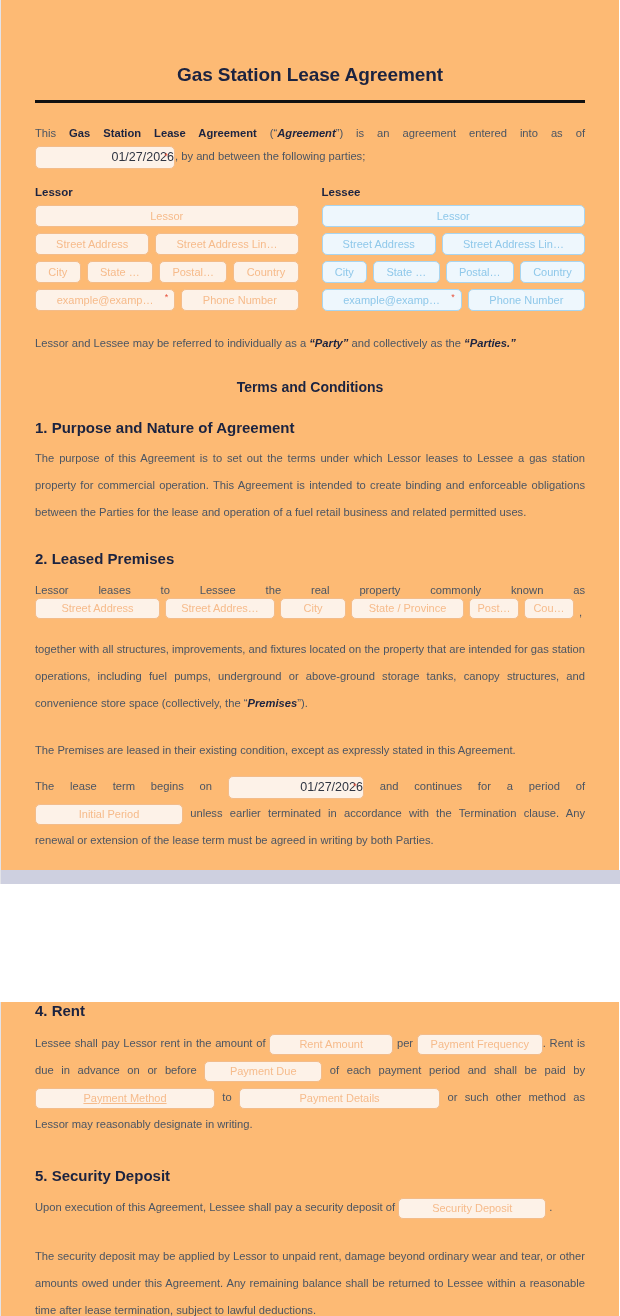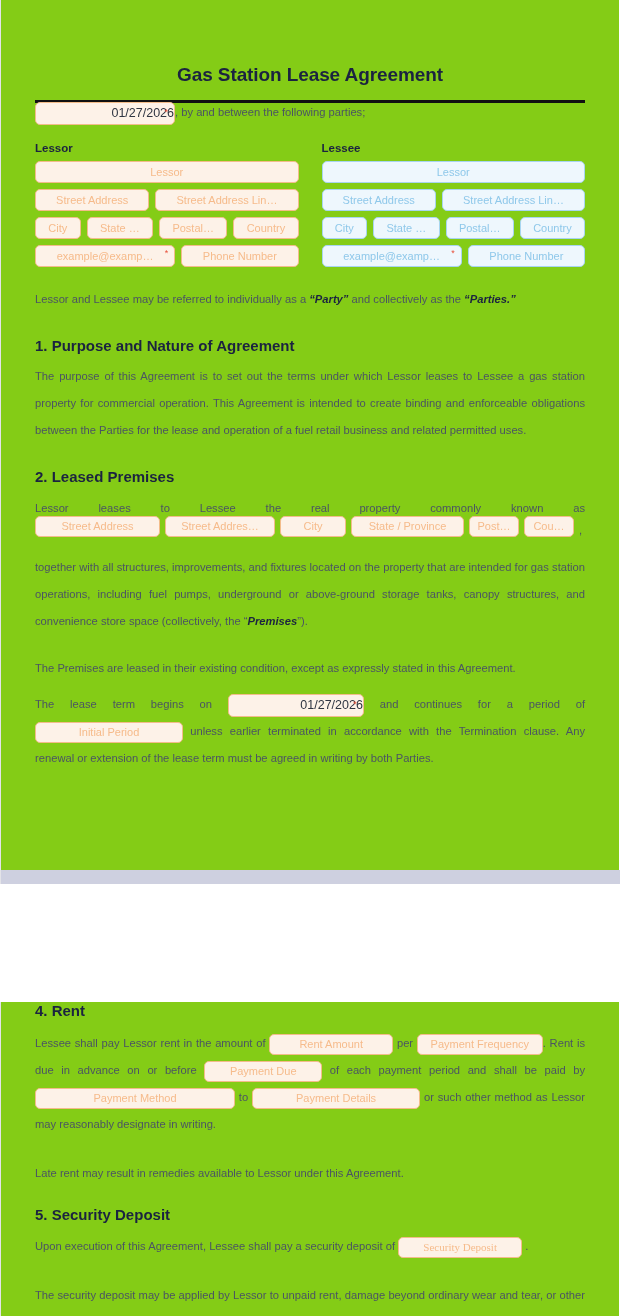--- a/index.html
+++ b/index.html
@@ -4,21 +4,21 @@
 <style>
   html,body{margin:0;padding:0;background:#ffffff;}
   body{
     width:620px;
     font-family:"Liberation Sans", sans-serif;
     -webkit-font-smoothing:antialiased;
   }
   .doc{width:620px;position:relative;}
 
   .page{
-    background:#84cc16;
+    background:#fdba74;
     border-left:1px solid #e3e3e8;
     border-right:1px solid #ffffff;
     box-sizing:border-box;
     position:relative;
   }
   .page-1{height:870px;padding:0 34px;}
   .page-gap{height:14px;background:#ced0e0;border-left:1px solid #e3e3e8;}
   .page-2{min-height:446px;padding:0 34px;}
 
   .title{
@@ -144,36 +144,39 @@
   .p-postal{flex:0 0 50px;}
   .p-country{flex:0 0 50px;}
   .p-comma{color:#4b5563;font-size:11.2px;align-self:flex-end;padding-bottom:1px;}
 
   .term-date{width:136px;}
   .term-period{width:148px;}
 
   .rent-amount{width:124px;}
   .rent-freq{width:126px;}
   .payment-due{width:118px;}
-  .payment-method{width:200px;}
-  .payment-details{width:168px;}
-  .sec-deposit{width:124px;font-family:Liberation Serif, serif;}
+  .payment-method{width:180px;text-decoration:underline;}
+  .payment-details{width:201px;}
+  .sec-deposit{width:148px;}
 
   .spacer-sm{height:10px;}
 </style>
 </head>
 <body>
 
 <div class="doc">
 
   <section class="page page-1">
 
     <h1 class="title">Gas Station Lease Agreement</h1>
     <div class="title-rule"></div>
 
+    <p class="body lead justify-all">
+      <span>This </span><span class="strong-inline">Gas Station Lease Agreement</span><span> (“</span><span class="em-strong">Agreement</span><span>”) is an agreement entered into as of</span>
+    </p>
     <p class="body" style="margin-top:-4px;">
       <span class="fld filled date-field"><span>01/27/2026</span><span class="req mid">*</span></span><span>, by and between the following parties;</span>
     </p>
 
     <div class="parties">
 
       <div class="party">
         <div class="party-label">Lessor</div>
         <div class="row">
           <span class="fld w-name">Lessor</span>
@@ -214,20 +217,21 @@
           <span class="fld blue w-phone">Phone Number</span>
         </div>
       </div>
 
     </div>
 
     <p class="body" style="margin-top:13px;">
       <span>Lessor and Lessee may be referred to individually as a </span><span class="em-strong">“Party”</span><span> and collectively as the </span><span class="em-strong">“Parties.”</span>
     </p>
 
+    <h2 class="section-center">Terms and Conditions</h2>
 
     <h3 class="section">1. Purpose and Nature of Agreement</h3>
     <p class="body" style="margin-top:9px;">The purpose of this Agreement is to set out the terms under which Lessor leases to Lessee a gas station property for commercial operation. This Agreement is intended to create binding and enforceable obligations between the Parties for the lease and operation of a fuel retail business and related permitted uses.</p>
 
     <h3 class="section">2. Leased Premises</h3>
     <p class="body justify-all" style="margin-top:10px;">Lessor leases to Lessee the real property commonly known as</p>
     <div class="premises-line">
       <span class="fld p-street">Street Address</span>
       <span class="fld p-street2">Street Addres…</span>
       <span class="fld p-city">City</span>
@@ -263,21 +267,20 @@
       <span>per</span>
       <span class="fld rent-freq">Payment Frequency</span><span>. Rent is due in advance on or before</span>
       <span class="fld payment-due">Payment Due</span>
       <span>of each payment period and shall be paid by</span>
       <span class="fld payment-method">Payment Method</span>
       <span>to</span>
       <span class="fld payment-details">Payment Details</span>
       <span>or such other method as Lessor may reasonably designate in writing.</span>
     </p>
     <div class="spacer-sm"></div>
-    <p class="body" style="margin-top:12px;">Late rent may result in remedies available to Lessor under this Agreement.</p>
 
     <h3 class="section" style="margin-top:19px;">5. Security Deposit</h3>
     <p class="body" style="margin-top:10px;">
       <span>Upon execution of this Agreement, Lessee shall pay a security deposit of</span>
       <span class="fld sec-deposit">Security Deposit</span>
       <span>.</span>
     </p>
     <div class="spacer-sm"></div>
     <p class="body" style="margin-top:12px;">The security deposit may be applied by Lessor to unpaid rent, damage beyond ordinary wear and tear, or other amounts owed under this Agreement. Any remaining balance shall be returned to Lessee within a reasonable time after lease termination, subject to lawful deductions.</p>
 

